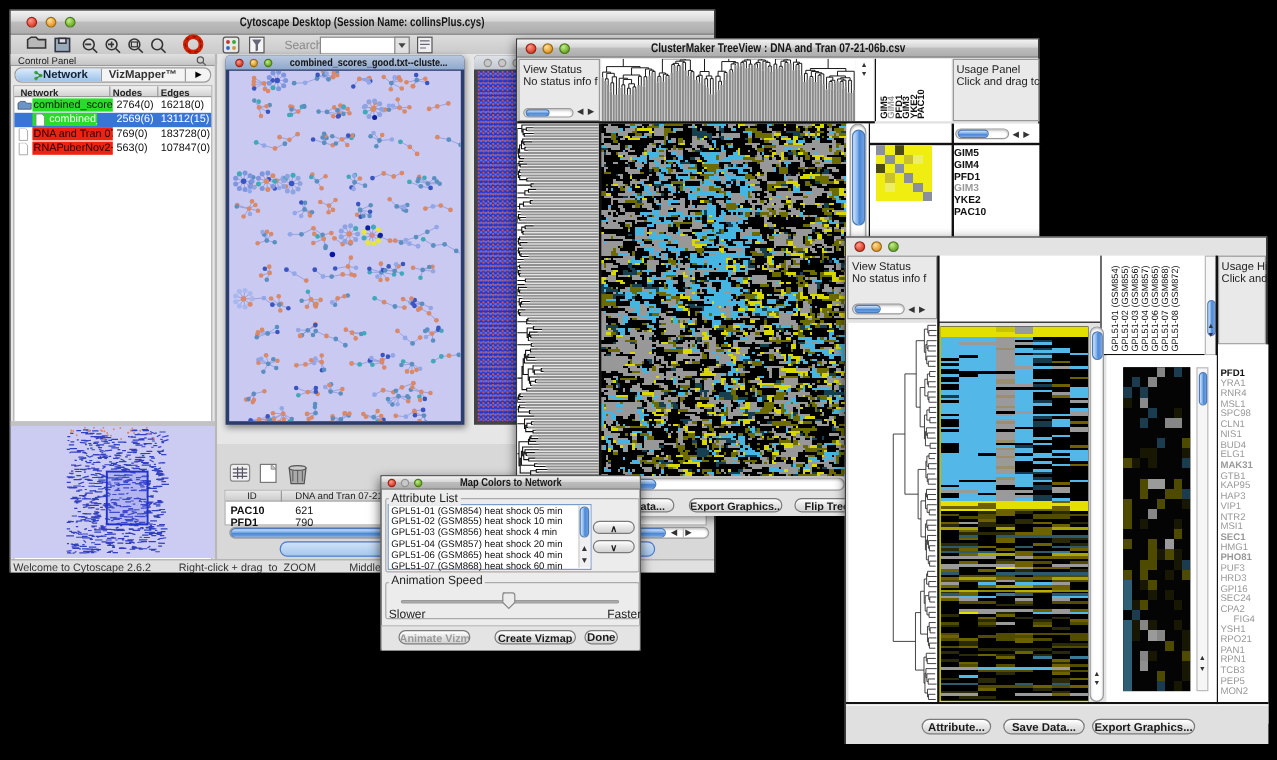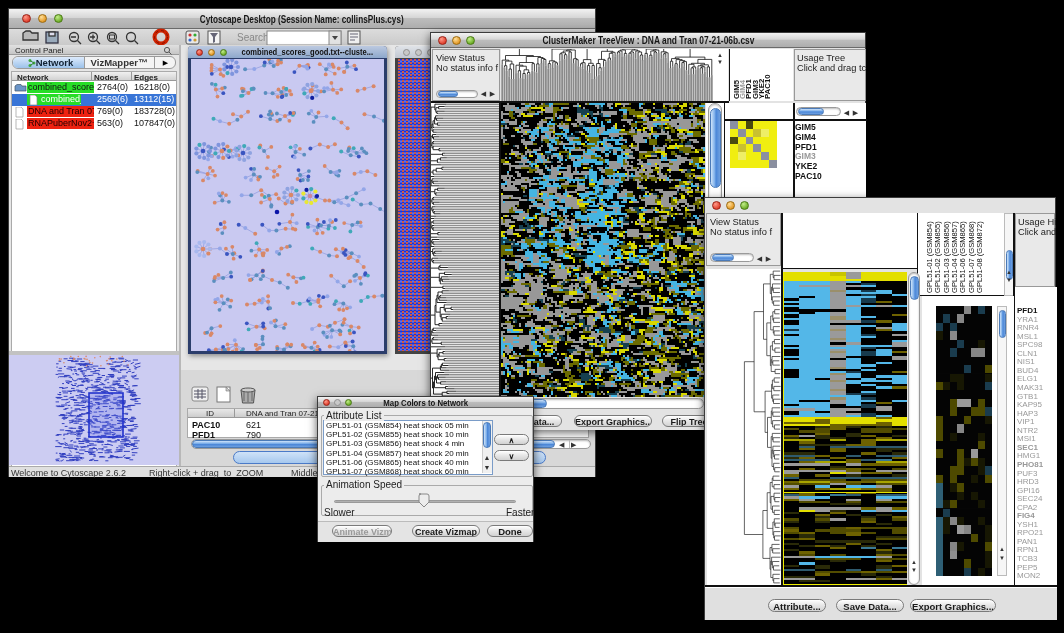--- a/index.html
+++ b/index.html
@@ -811,21 +811,21 @@
       <svg width="64" height="52" style="left:0;top:0">
         <text x="9.0" y="50" transform="rotate(-90 9.0 50)" font-size="7.8" font-weight="bold" fill="#111" font-family="Liberation Sans">GIM5</text>
         <text x="15.2" y="50" transform="rotate(-90 15.2 50)" font-size="7.8" font-weight="bold" fill="#999" font-family="Liberation Sans">GIM4</text>
         <text x="21.4" y="50" transform="rotate(-90 21.4 50)" font-size="7.8" font-weight="bold" fill="#111" font-family="Liberation Sans">PFD1</text>
         <text x="27.6" y="50" transform="rotate(-90 27.6 50)" font-size="7.8" font-weight="bold" fill="#111" font-family="Liberation Sans">GIM3</text>
         <text x="33.8" y="50" transform="rotate(-90 33.8 50)" font-size="7.8" font-weight="bold" fill="#111" font-family="Liberation Sans">YKE2</text>
         <text x="40.0" y="50" transform="rotate(-90 40.0 50)" font-size="7.8" font-weight="bold" fill="#111" font-family="Liberation Sans">PAC10</text>
       </svg>
     </div>
     <div class="abs" style="left:363px;top:16px;width:72px;height:52px;background:#e9e9e9;border:1px solid #999">
-      <span class="abs" style="left:2px;top:3px;font-size:9.3px;color:#222">Usage Tree</span>
+      <span class="abs" style="left:2px;top:3px;font-size:9.3px;color:#222">Usage Panel</span>
       <span class="abs" style="left:2px;top:13px;font-size:9.3px;color:#222;white-space:nowrap">Click and drag tc</span>
     </div>
     <div class="abs" style="left:0;top:68px;width:298px;height:1.5px;background:#111"></div>
     <div class="abs" style="left:0;top:70px;width:68px;height:294px;background:#fff;overflow:hidden">
       <svg width="68" height="294" viewBox="0 0 68 294" style="position:absolute;left:0px;top:0px">
         <path stroke="#909090" stroke-width="1.63" d="M15.5 1.2H68M13.7 3.5H68M8.6 5.8H68M13.8 8.2H68M6.9 10.5H68M6.9 12.8H68M12.5 15.2H68M6.6 17.5H68M7.4 19.8H68M9.0 22.2H68M3.0 24.5H68M3.0 26.8H68M5.8 29.2H68M5.2 31.5H68M8.3 33.8H68M3.5 36.2H68M3.0 38.5H68M3.0 40.8H68M3.1 43.2H68M9.0 45.5H68M10.3 47.8H68M14.1 50.2H68M12.5 52.5H68M15.9 54.8H68M10.4 57.2H68M7.4 59.5H68M9.9 61.8H68M13.0 64.2H68M11.9 66.5H68M6.2 68.8H68M3.0 71.2H68M3.0 73.5H68M3.0 75.8H68M7.3 78.2H68M3.1 80.5H68M8.5 82.8H68M13.8 85.2H68M7.6 87.5H68M5.9 89.8H68M5.8 92.2H68M3.0 94.5H68M3.0 96.8H68M8.7 99.2H68M3.3 101.5H68M4.6 103.8H68M3.0 106.2H68M4.1 108.5H68M9.6 110.8H68M5.5 113.2H68M3.0 115.5H68M3.0 117.8H68M3.6 120.2H68M3.0 122.5H68M3.0 124.8H68M3.0 127.2H68M8.9 129.5H68M7.8 131.8H68M6.3 134.2H68M8.3 136.5H68M3.0 138.8H68M4.1 141.2H68M3.0 143.5H68M4.5 145.8H68M10.9 148.2H68M4.7 150.5H68M5.5 152.8H68M7.0 155.2H68M3.0 157.5H68M3.0 159.8H68M9.9 162.2H68M16.9 164.5H68M11.6 166.8H68M14.5 169.2H68M20.8 171.5H68M17.1 173.8H68M18.7 176.2H68M12.3 178.5H68M10.4 180.8H68M12.8 183.2H68M14.1 185.5H68M17.9 187.8H68M12.1 190.2H68M10.0 192.5H68M15.1 194.8H68M16.3 197.2H68M15.6 199.5H68M14.2 201.8H68M21.0 204.2H68M22.1 206.5H68M15.3 208.8H68M19.5 211.2H68M17.1 213.5H68M16.2 215.8H68M12.2 218.2H68M11.4 220.5H68M8.9 222.8H68M3.2 225.2H68M5.0 227.5H68M3.0 229.8H68M7.0 232.2H68M3.0 234.5H68M6.9 236.8H68M11.2 239.2H68M11.2 241.5H68M14.1 243.8H68M10.6 246.2H68M13.9 248.5H68M12.9 250.8H68M9.1 253.2H68M15.6 255.5H68M14.2 257.8H68M12.4 260.2H68M17.5 262.5H68M15.7 264.8H68M18.0 267.2H68M13.4 269.5H68M18.2 271.8H68M14.8 274.2H68M8.5 276.5H68M15.2 278.8H68M10.6 281.2H68M16.9 283.5H68M23.7 285.8H68M25.2 288.2H68M18.3 290.5H68M12.2 292.8H68"></path>
         <path stroke="#111" fill="none" stroke-width="0.9" d="M13.7 3.5H7.6V5.8H8.6M13.8 8.2H5.9V10.5H6.9M7.6 4.7H4.9V9.3H5.9M15.5 1.2H3.9V7.0H4.9M12.5 15.2H5.6V17.5H6.6M6.9 12.8H4.6V16.3H5.6M7.4 19.8H6.4V22.2H9.0M4.6 14.6H3.6V21.0H6.4M3.6 17.8H2.0V24.5H3.0M3.0 26.8H2.0V29.2H5.8M2.0 21.1H1.0V28.0H2.0M3.9 4.1H0.0V24.6H1.0M8.3 33.8H2.5V36.2H3.5M5.2 31.5H1.5V35.0H2.5M3.0 38.5H2.0V40.8H3.0M9.0 45.5H8.0V47.8H10.3M3.1 43.2H2.1V46.7H8.0M2.0 39.7H1.0V44.9H2.1M1.5 33.2H0.0V42.3H1.0M14.1 50.2H11.5V52.5H12.5M0.0 37.8H-1.0V51.3H11.5M15.9 54.8H9.4V57.2H10.4M9.4 56.0H6.4V59.5H7.4M-1.0 44.6H-2.0V57.8H6.4M0.0 14.3H-3.0V51.2H-2.0M-3.0 32.7H-4.0V61.8H9.9M13.0 64.2H10.9V66.5H11.9M10.9 65.3H5.2V68.8H6.2M5.2 67.1H2.0V71.2H3.0M7.3 78.2H2.1V80.5H3.1M3.0 75.8H1.1V79.3H2.1M1.1 77.6H0.1V82.8H8.5M3.0 73.5H-0.9V80.2H0.1M13.8 85.2H6.6V87.5H7.6M5.9 89.8H4.8V92.2H5.8M6.6 86.3H3.8V91.0H4.8M-0.9 76.9H-1.9V88.7H3.8M3.0 94.5H2.0V96.8H3.0M8.7 99.2H2.3V101.5H3.3M2.0 95.7H1.0V100.3H2.3M4.1 108.5H3.1V110.8H9.6M3.0 106.2H2.0V109.7H3.1M4.6 103.8H1.0V107.9H2.0M3.0 117.8H2.0V120.2H3.6M3.0 124.8H2.0V127.2H3.0M3.0 122.5H1.0V126.0H2.0M2.0 119.0H0.0V124.2H1.0M3.0 115.5H-1.0V121.6H0.0M5.5 113.2H-2.0V118.6H-1.0M1.0 105.9H-3.0V115.9H-2.0M1.0 98.0H-4.0V110.9H-3.0M8.9 129.5H6.8V131.8H7.8M3.0 138.8H2.0V141.2H4.1M8.3 136.5H1.0V140.0H2.0M1.0 138.2H0.0V143.5H3.0M10.9 148.2H3.7V150.5H4.7M3.7 149.3H2.7V152.8H5.5M4.5 145.8H1.7V151.1H2.7M0.0 140.9H-1.0V148.5H1.7M3.0 157.5H2.0V159.8H3.0M7.0 155.2H1.0V158.7H2.0M-1.0 144.7H-2.0V156.9H1.0M6.3 134.2H-3.0V150.8H-2.0M6.8 130.7H-4.0V142.5H-3.0M-4.0 104.4H-5.0V136.6H-4.0M9.9 162.2H8.9V164.5H16.9M8.9 163.3H7.9V166.8H11.6M-5.0 120.5H-6.0V165.1H7.9M14.5 169.2H13.5V171.5H20.8M18.7 176.2H11.3V178.5H12.3M17.1 173.8H10.3V177.3H11.3M10.3 175.6H9.3V180.8H10.4M13.5 170.3H8.3V178.2H9.3M12.8 183.2H11.8V185.5H14.1M17.9 187.8H11.1V190.2H12.1M10.0 192.5H9.0V194.8H15.1M9.0 193.7H8.0V197.2H16.3M11.1 189.0H7.0V195.4H8.0M7.0 192.2H6.0V199.5H15.6M21.0 204.2H20.0V206.5H22.1M20.0 205.3H14.3V208.8H15.3M14.2 201.8H13.2V207.1H14.3M17.1 213.5H15.2V215.8H16.2M15.2 214.7H11.2V218.2H12.2M19.5 211.2H10.2V216.4H11.2M13.2 204.5H9.2V213.8H10.2M6.0 195.9H5.0V209.1H9.2M11.4 220.5H7.9V222.8H8.9M5.0 202.5H4.0V221.7H7.9M3.2 225.2H2.2V227.5H5.0M2.2 226.3H1.2V229.8H3.0M1.2 228.1H0.2V232.2H7.0M3.0 234.5H2.0V236.8H6.9M11.2 239.2H10.2V241.5H11.2M2.0 235.7H1.0V240.3H10.2M0.2 230.1H-0.8V238.0H1.0M-0.8 234.1H-1.8V243.8H14.1M4.0 212.1H-2.8V238.9H-1.8M11.8 184.3H-3.8V225.5H-2.8M13.9 248.5H11.9V250.8H12.9M11.9 249.7H8.1V253.2H9.1M15.6 255.5H13.2V257.8H14.2M8.1 251.4H7.1V256.7H13.2M10.6 246.2H6.1V254.0H7.1M-3.8 204.9H-4.8V250.1H6.1M8.3 174.3H-5.8V227.5H-4.8M-6.0 142.8H-7.0V200.9H-5.8M-1.9 82.8H-8.0V171.8H-7.0M2.0 69.1H-9.0V127.3H-8.0M12.4 260.2H11.4V262.5H17.5M11.4 261.3H10.4V264.8H15.7M10.4 263.1H9.4V267.2H18.0M14.8 274.2H7.5V276.5H8.5M18.2 271.8H6.5V275.3H7.5M15.2 278.8H9.6V281.2H10.6M6.5 273.6H5.5V280.0H9.6M13.4 269.5H4.5V276.8H5.5M16.9 283.5H14.5V285.8H23.7M4.5 273.1H3.5V284.7H14.5M25.2 288.2H15.9V290.5H18.3M15.9 289.3H11.2V292.8H12.2M3.5 278.9H2.5V291.1H11.2M9.4 265.1H1.5V285.0H2.5M-9.0 98.2H-10.0V275.1H1.5M-4.0 47.3H-11.0V186.6H-10.0"></path>
       </svg>
     </div>
     <div class="abs" style="left:68px;top:70px;width:2px;height:294px;background:#111"></div>
@@ -926,21 +926,21 @@
     <div class="abs" style="left:3px;top:88px;width:212px;height:31px;border:1px solid #aaa;border-radius:2px"></div>
     <div class="abs" style="left:16px;top:103px;width:182px;height:3px;background:#b0b0b0;border-radius:2px;border:.5px solid #999"></div>
     <svg width="14" height="16" style="left:99px;top:96px">
       <path d="M2 1h8a2 2 0 0 1 2 2v6l-5 5-5-5V3a2 2 0 0 1 2-2z" fill="#ececec" stroke="#888"></path>
     </svg>
     <span class="abs" style="left:6px;top:110px;font-size:10px;color:#222">Slower</span>
     <span class="abs" style="left:188px;top:110px;font-size:10px;color:#222">Faster</span>
     <div class="abs" style="left:0;top:124px;width:215px;height:21px;background:#e4e4e4;border-top:1px solid #bbb"></div>
     <div class="pill" style="left:14px;top:128px;width:60px;height:12px;font-size:9px;line-height:12px;color:#9a9a9a">Animate Vizmap</div>
     <div class="pill" style="left:94px;top:128px;width:68px;height:12px;font-size:9px;line-height:12px">Create Vizmap</div>
-    <div class="pill" style="left:169px;top:128px;width:46px;height:12px;font-size:9.5px;line-height:12px">Done</div>
+    <div class="pill" style="left:169px;top:128px;width:28px;height:12px;font-size:9.5px;line-height:12px">Done</div>
   </div>
 <div class="win" style="left:704px;top:197px;width:352px;height:423px;z-index:4">
     <div class="tl tlr" style="left:7px;top:3px"></div>
     <div class="tl tly" style="left:21px;top:3px"></div>
     <div class="tl tlg" style="left:35px;top:3px"></div>
     <div class="abs" style="left:1px;top:15px;width:75px;height:53px;background:#e9e9e9;border:1px solid #999">
       <span class="abs" style="left:3px;top:3px;font-size:9.3px;color:#222">View Status</span>
       <span class="abs" style="left:3px;top:13px;font-size:9.3px;color:#222;white-space:nowrap">No status info f</span>
       <div class="sbtrack" style="left:3px;top:39px;width:44px;height:9px"></div>
       <div class="sbthumb" style="left:5px;top:40px;width:22px;height:7px"></div>
@@ -1019,36 +1019,36 @@
     <div class="abs" style="left:310px;top:89px;width:42px;height:316px;background:#fff"></div>
     <span class="lbl" style="left:312px;top:108.0px;font-size:8px;color:#111;font-weight:bold">PFD1</span>
     <span class="lbl" style="left:312px;top:116.5px;font-size:8px;color:#999;font-weight:normal">YRA1</span>
     <span class="lbl" style="left:312px;top:125.1px;font-size:8px;color:#999;font-weight:normal">RNR4</span>
     <span class="lbl" style="left:312px;top:133.7px;font-size:8px;color:#999;font-weight:normal">MSL1</span>
     <span class="lbl" style="left:312px;top:142.2px;font-size:8px;color:#999;font-weight:normal">SPC98</span>
     <span class="lbl" style="left:312px;top:150.8px;font-size:8px;color:#999;font-weight:normal">CLN1</span>
     <span class="lbl" style="left:312px;top:159.3px;font-size:8px;color:#999;font-weight:normal">NIS1</span>
     <span class="lbl" style="left:312px;top:167.9px;font-size:8px;color:#999;font-weight:normal">BUD4</span>
     <span class="lbl" style="left:312px;top:176.4px;font-size:8px;color:#999;font-weight:normal">ELG1</span>
-    <span class="lbl" style="left:312px;top:184.9px;font-size:8px;color:#999;font-weight:normal">MAK31</span>
+    <span class="lbl" style="left:312px;top:184.9px;font-size:8px;color:#999;font-weight:bold">MAK31</span>
     <span class="lbl" style="left:312px;top:193.5px;font-size:8px;color:#999;font-weight:normal">GTB1</span>
     <span class="lbl" style="left:312px;top:202.1px;font-size:8px;color:#999;font-weight:normal">KAP95</span>
     <span class="lbl" style="left:312px;top:210.6px;font-size:8px;color:#999;font-weight:normal">HAP3</span>
     <span class="lbl" style="left:312px;top:219.2px;font-size:8px;color:#999;font-weight:normal">VIP1</span>
     <span class="lbl" style="left:312px;top:227.7px;font-size:8px;color:#999;font-weight:normal">NTR2</span>
     <span class="lbl" style="left:312px;top:236.2px;font-size:8px;color:#999;font-weight:normal">MSI1</span>
     <span class="lbl" style="left:312px;top:244.8px;font-size:8px;color:#999;font-weight:bold">SEC1</span>
     <span class="lbl" style="left:312px;top:253.4px;font-size:8px;color:#999;font-weight:normal">HMG1</span>
     <span class="lbl" style="left:312px;top:261.9px;font-size:8px;color:#999;font-weight:bold">PHO81</span>
     <span class="lbl" style="left:312px;top:270.5px;font-size:8px;color:#999;font-weight:normal">PUF3</span>
     <span class="lbl" style="left:312px;top:279.0px;font-size:8px;color:#999;font-weight:normal">HRD3</span>
     <span class="lbl" style="left:312px;top:287.6px;font-size:8px;color:#999;font-weight:normal">GPI16</span>
     <span class="lbl" style="left:312px;top:296.1px;font-size:8px;color:#999;font-weight:normal">SEC24</span>
     <span class="lbl" style="left:312px;top:304.6px;font-size:8px;color:#999;font-weight:normal">CPA2</span>
-    <span class="lbl" style="left:312px;top:313.2px;font-size:8px;color:#999;font-weight:bold">FIG4</span>
+    <span class="lbl" style="left:323px;top:313.2px;font-size:8px;color:#999;font-weight:normal">FIG4</span>
     <span class="lbl" style="left:312px;top:321.8px;font-size:8px;color:#999;font-weight:normal">YSH1</span>
     <span class="lbl" style="left:312px;top:330.3px;font-size:8px;color:#999;font-weight:normal">RPO21</span>
     <span class="lbl" style="left:312px;top:338.9px;font-size:8px;color:#999;font-weight:normal">PAN1</span>
     <span class="lbl" style="left:312px;top:347.4px;font-size:8px;color:#999;font-weight:normal">RPN1</span>
     <span class="lbl" style="left:312px;top:356.0px;font-size:8px;color:#999;font-weight:normal">TCB3</span>
     <span class="lbl" style="left:312px;top:364.5px;font-size:8px;color:#999;font-weight:normal">PEP5</span>
     <span class="lbl" style="left:312px;top:373.1px;font-size:8px;color:#999;font-weight:normal">MON2</span>
     <div class="abs" style="left:0;top:387px;width:352px;height:1.5px;background:#111"></div>
     <div class="abs" style="left:0;top:389px;width:352px;height:33px;background:#e0e0e0;border-top:1px solid #fff"></div>
     <div class="pill" style="left:63px;top:401px;width:58px;height:13px;font-size:9.5px;line-height:13px">Attribute...</div>

